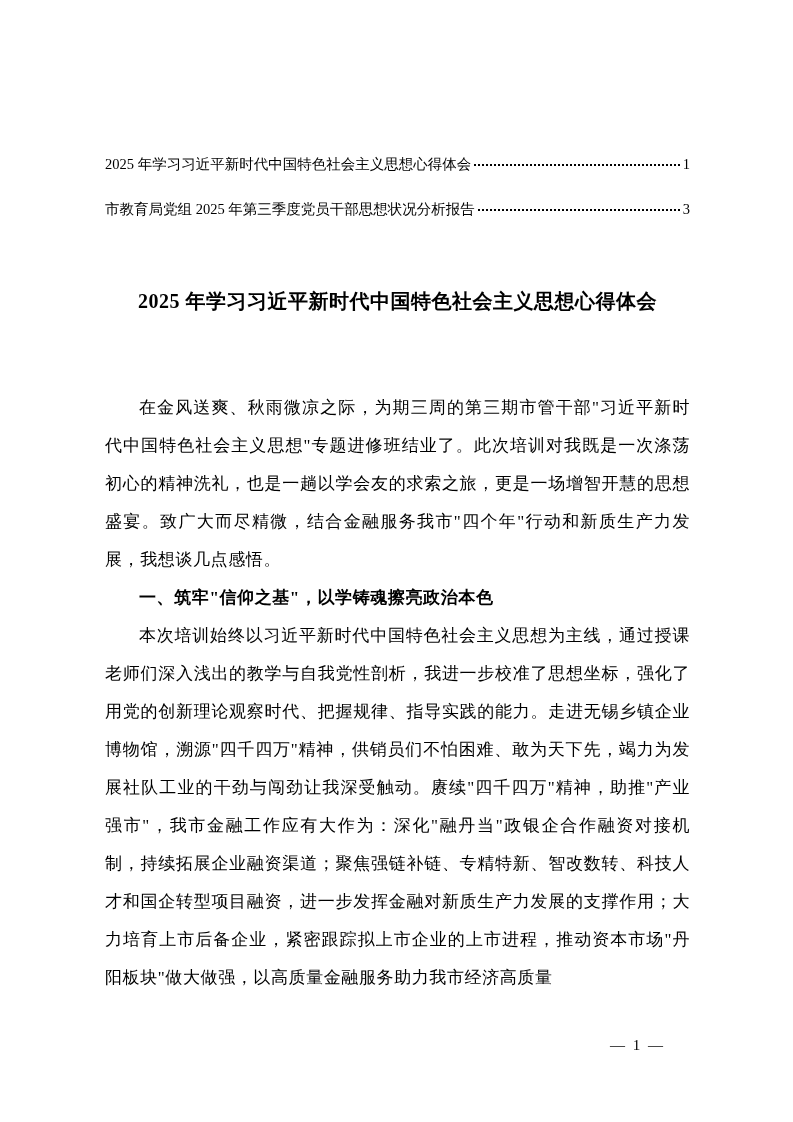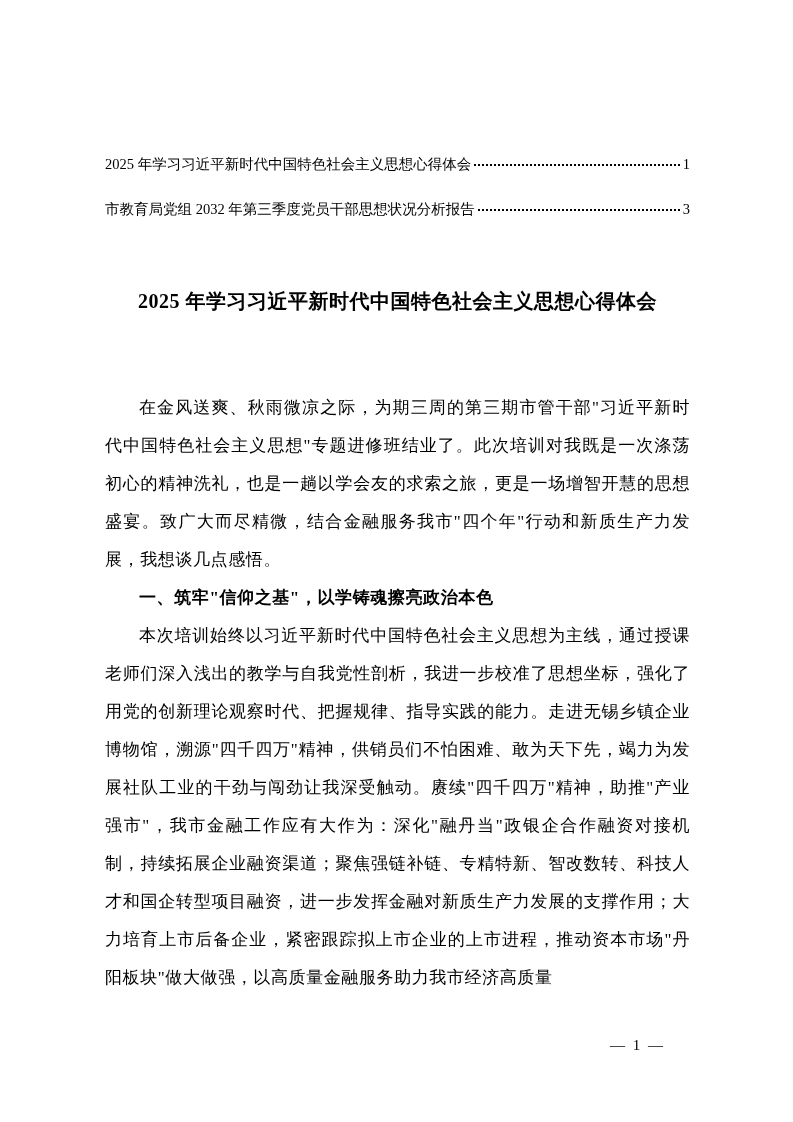--- a/index.html
+++ b/index.html
@@ -76,21 +76,21 @@
 <div class="page">
   <div class="content">
 
     <div class="toc">
       <div class="toc-row">
         <span class="toc-title">2025 年学习习近平新时代中国特色社会主义思想心得体会</span>
         <span class="toc-leader"></span>
         <span class="toc-page">1</span>
       </div>
       <div class="toc-row">
-        <span class="toc-title">市教育局党组 2032 年第三季度党员干部思想状况分析报告</span>
+        <span class="toc-title">市教育局党组 2025 年第三季度党员干部思想状况分析报告</span>
         <span class="toc-leader"></span>
         <span class="toc-page">3</span>
       </div>
     </div>
 
     <h1 class="doc-title">2025 年学习习近平新时代中国特色社会主义思想心得体会</h1>
 
     <div class="body-text">
       <p class="para">在金风送爽、秋雨微凉之际，为期三周的第三期市管干部"习近平新时代中国特色社会主义思想"专题进修班结业了。此次培训对我既是一次涤荡初心的精神洗礼，也是一趟以学会友的求索之旅，更是一场增智开慧的思想盛宴。致广大而尽精微，结合金融服务我市"四个年"行动和新质生产力发展，我想谈几点感悟。</p>
       <h2 class="section-heading">一、筑牢"信仰之基"，以学铸魂擦亮政治本色</h2>

